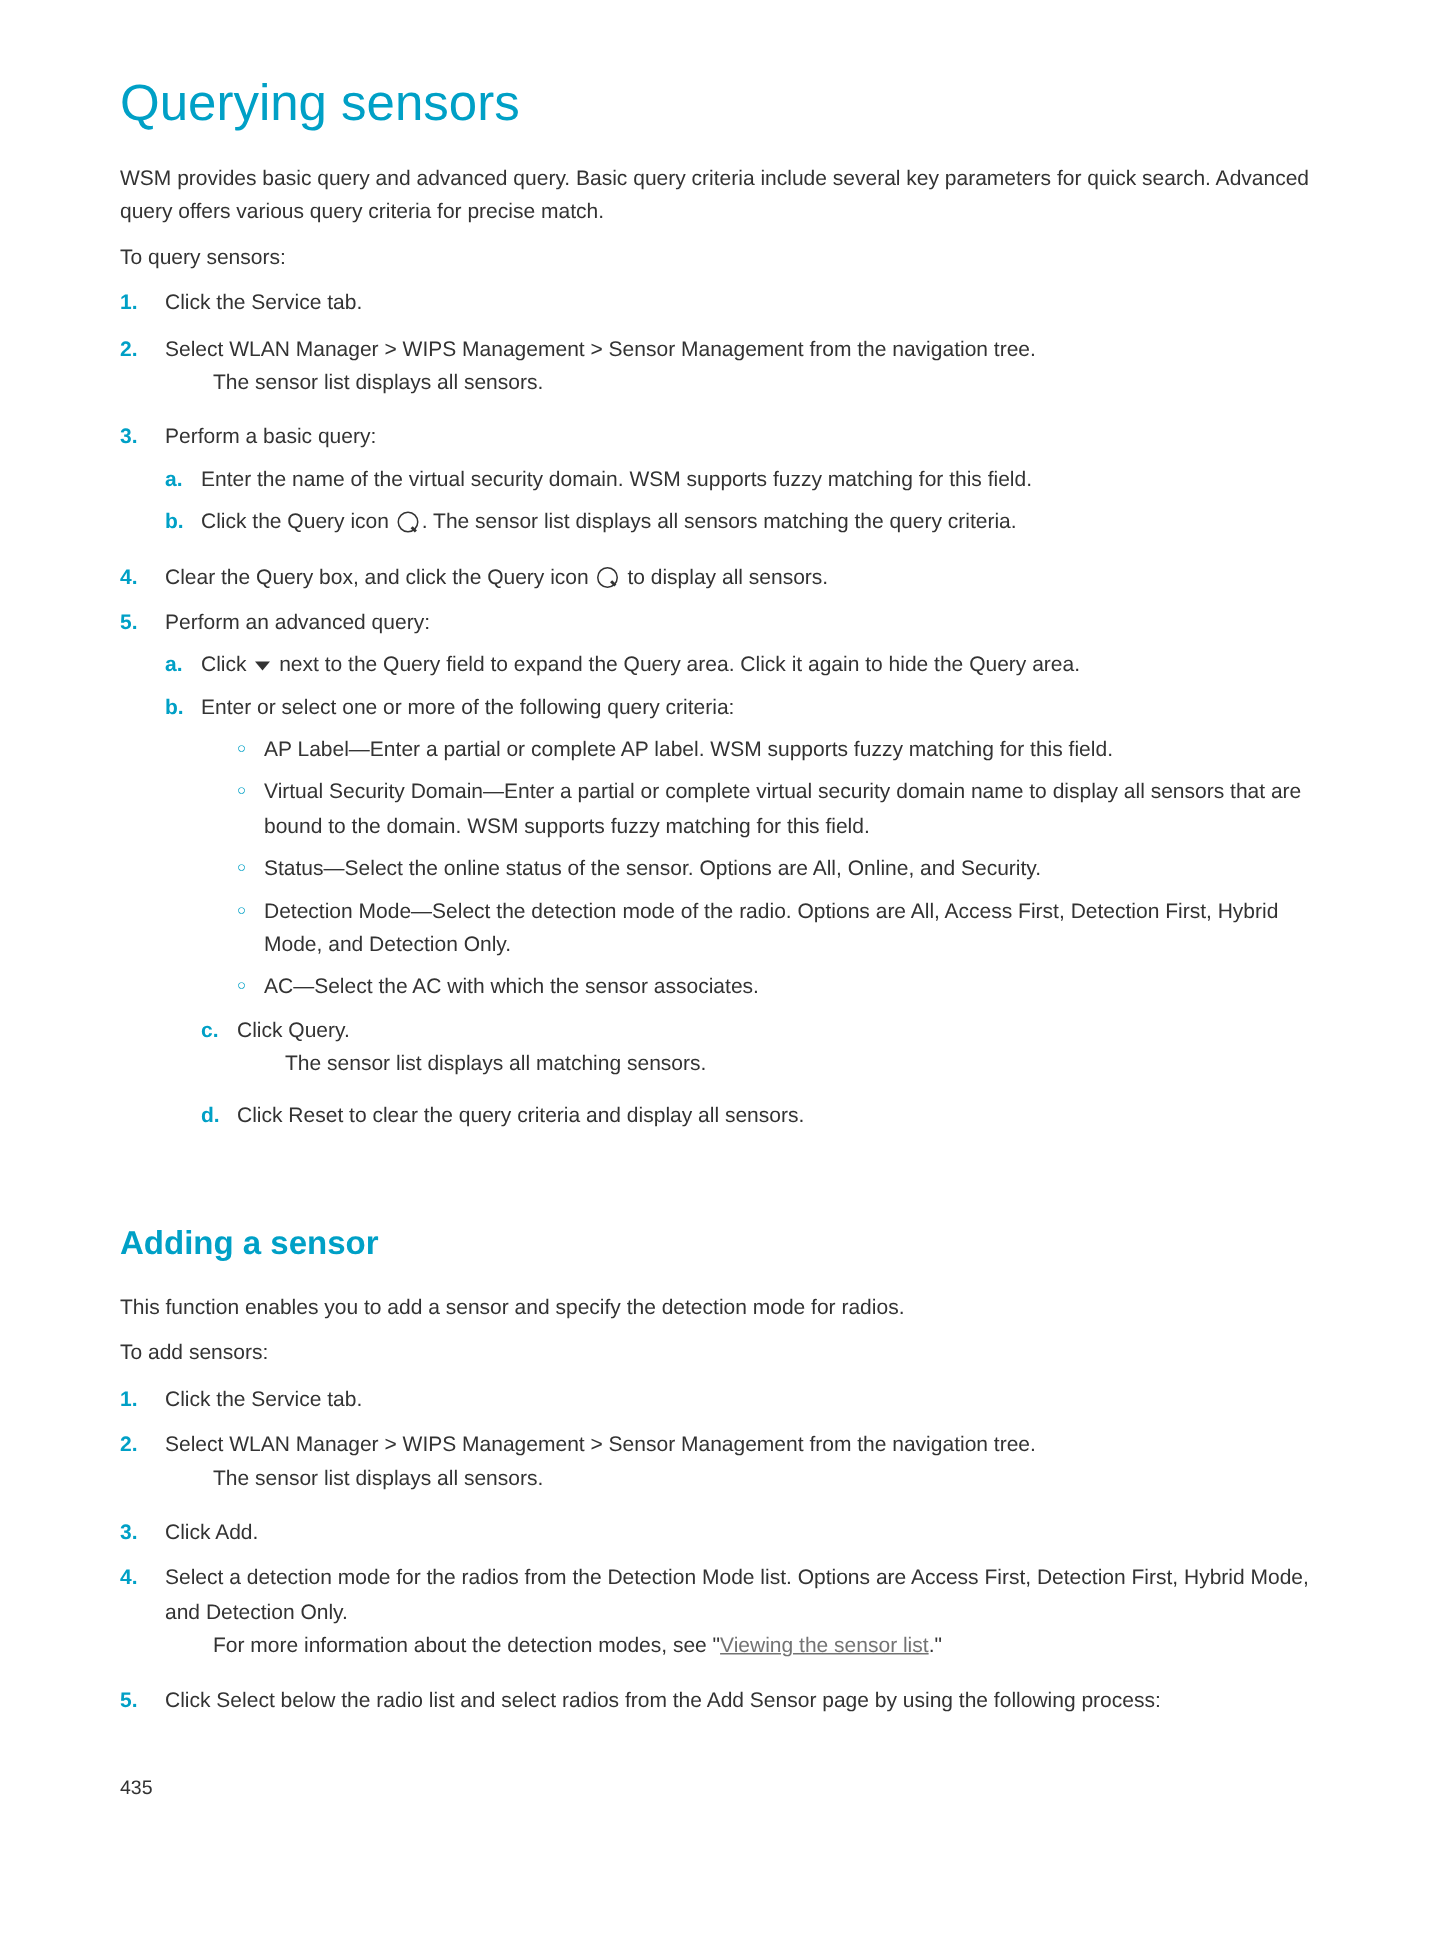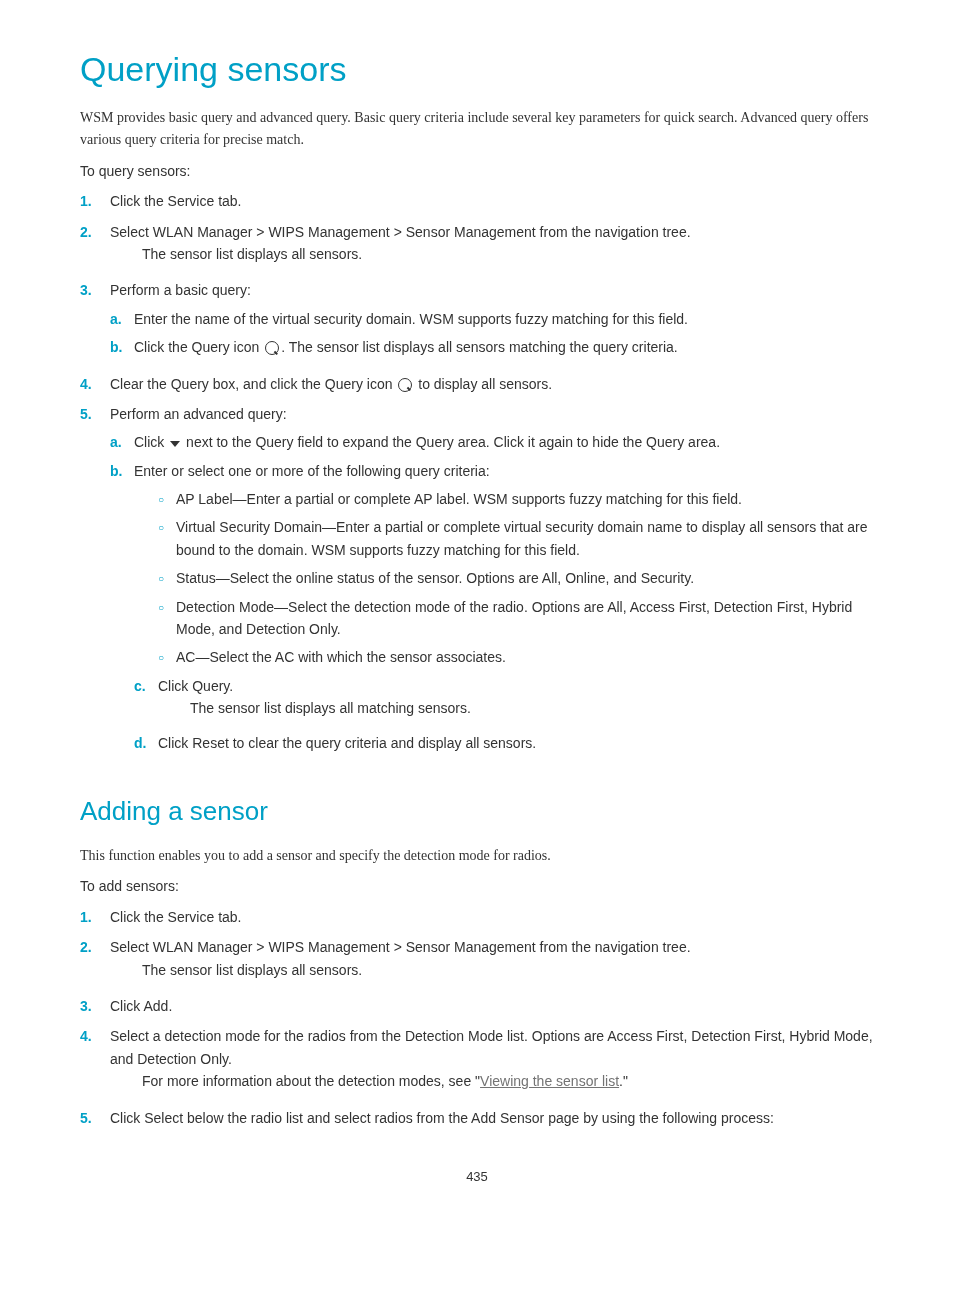--- a/index.html
+++ b/index.html
@@ -13,33 +13,32 @@
       padding: 40px 80px 60px 80px;
     }
     .section-title {
       font-size: 34px;
       color: #00a0c6;
       font-weight: normal;
       margin-bottom: 18px;
       margin-top: 10px;
     }
     .section-title-2 {
-      font-size: 26px;
-      color: #00a0c6;
-      font-weight: normal;
+      font-size: 22px;
+      color: #00a0c6;
+      font-weight: bold;
       margin-bottom: 18px;
-      margin-top: 36px;
+      margin-top: 56px;
     }
     p {
       margin-bottom: 10px;
       line-height: 1.6;
     }
     .intro-text {
       margin-bottom: 8px;
-      font-family: Liberation Serif, serif;
     }
     .to-label {
       margin-bottom: 8px;
     }
     ol.main-list {
       list-style: none;
       counter-reset: main-counter;
       margin-left: 0;
       padding-left: 0;
     }
@@ -139,21 +138,20 @@
       border-left: 5px solid transparent;
       border-right: 5px solid transparent;
       border-top: 6px solid #333;
       margin: 0 2px;
     }
     .link-text {
       color: #737373;
       text-decoration: underline;
     }
     .page-num {
-      text-align: center;
       margin-top: 40px;
       color: #333;
       font-size: 13px;
     }
   </style>
 </head>
 <body>
 
 <h1 class="section-title">Querying sensors</h1>
 

